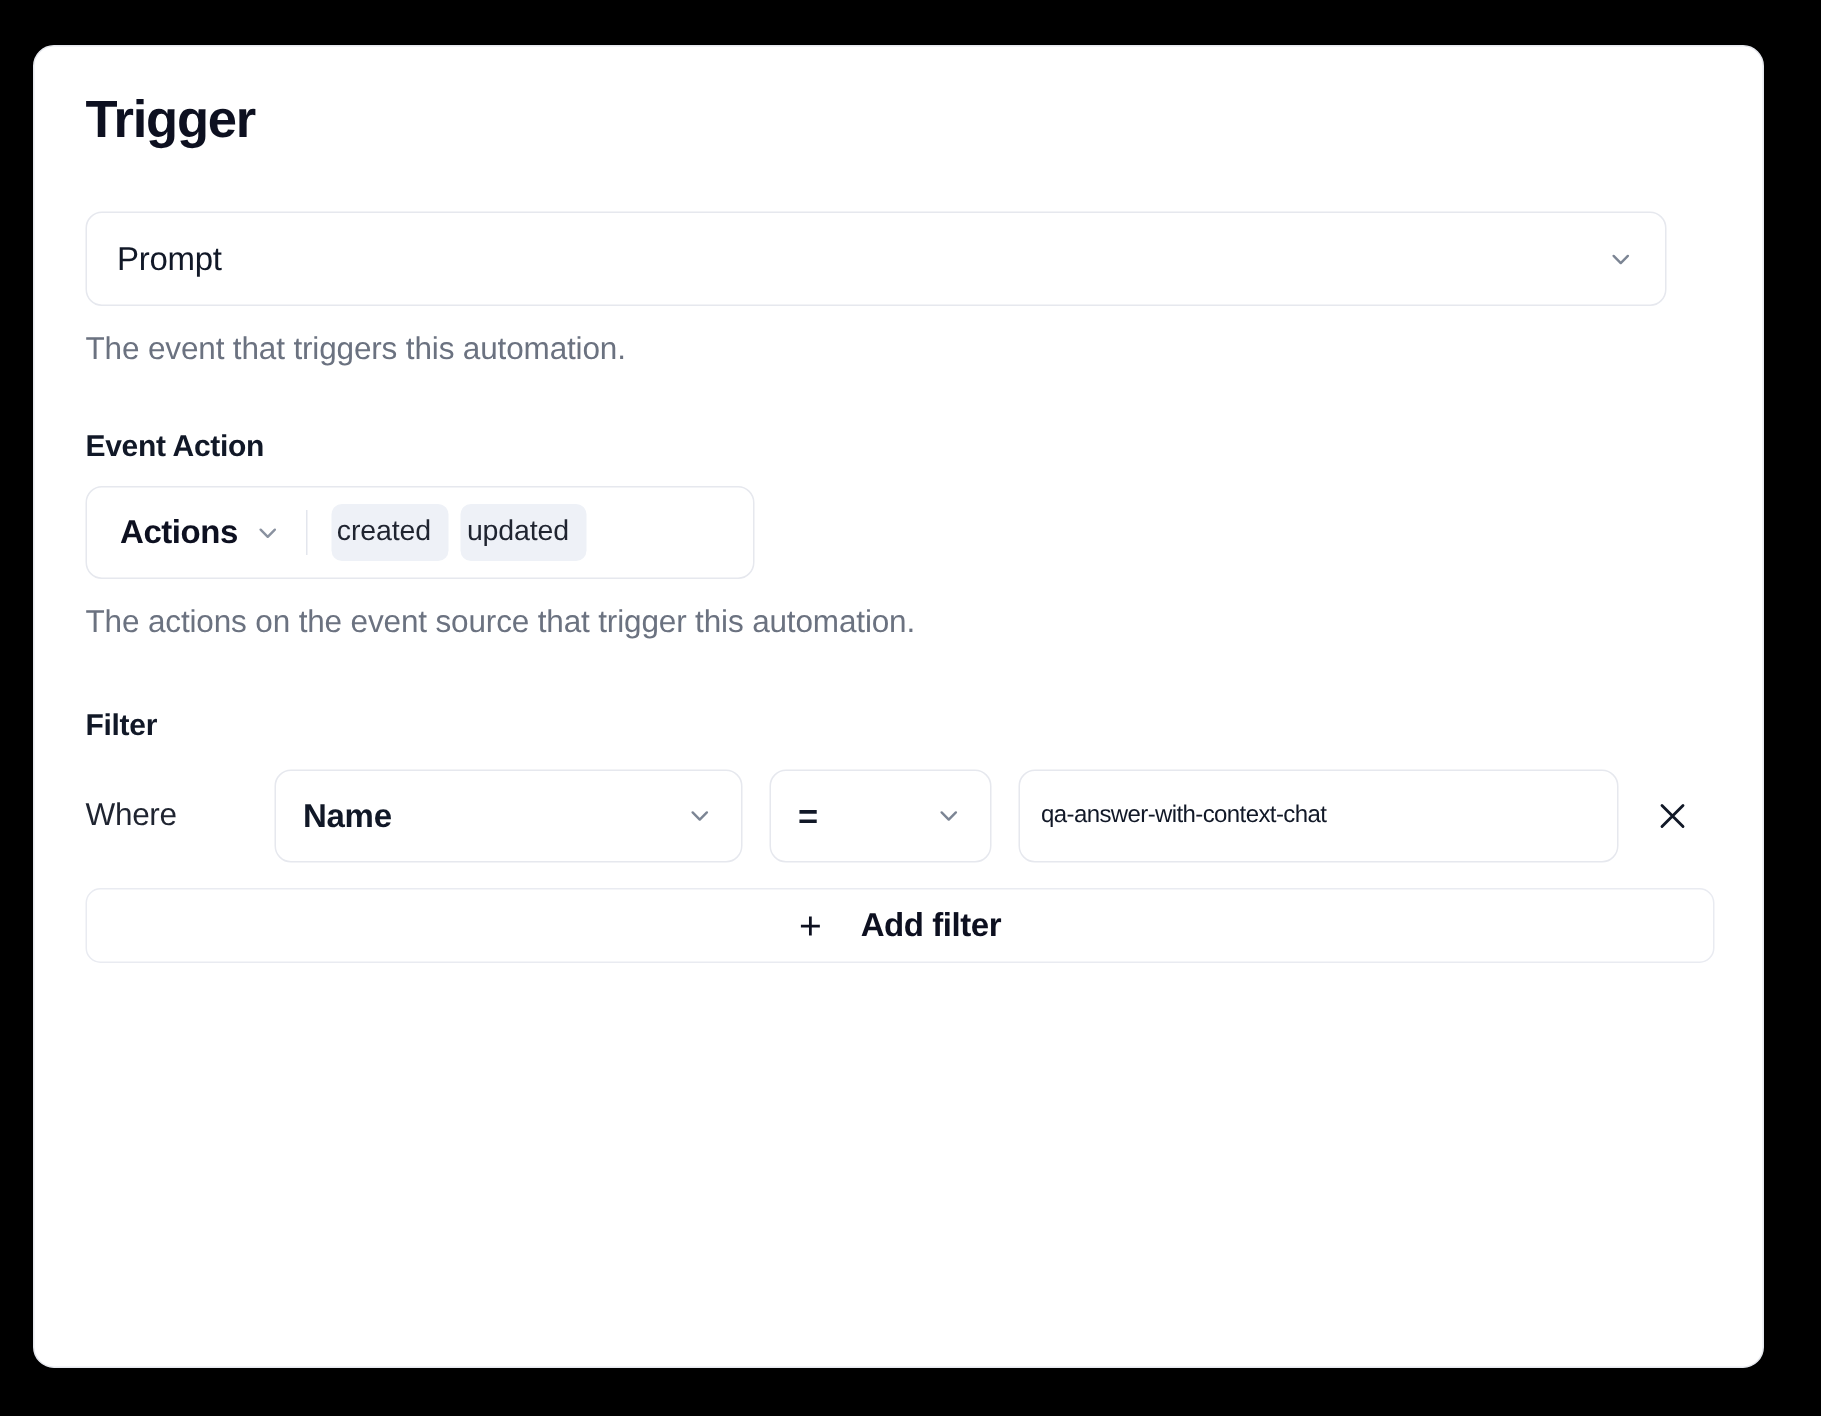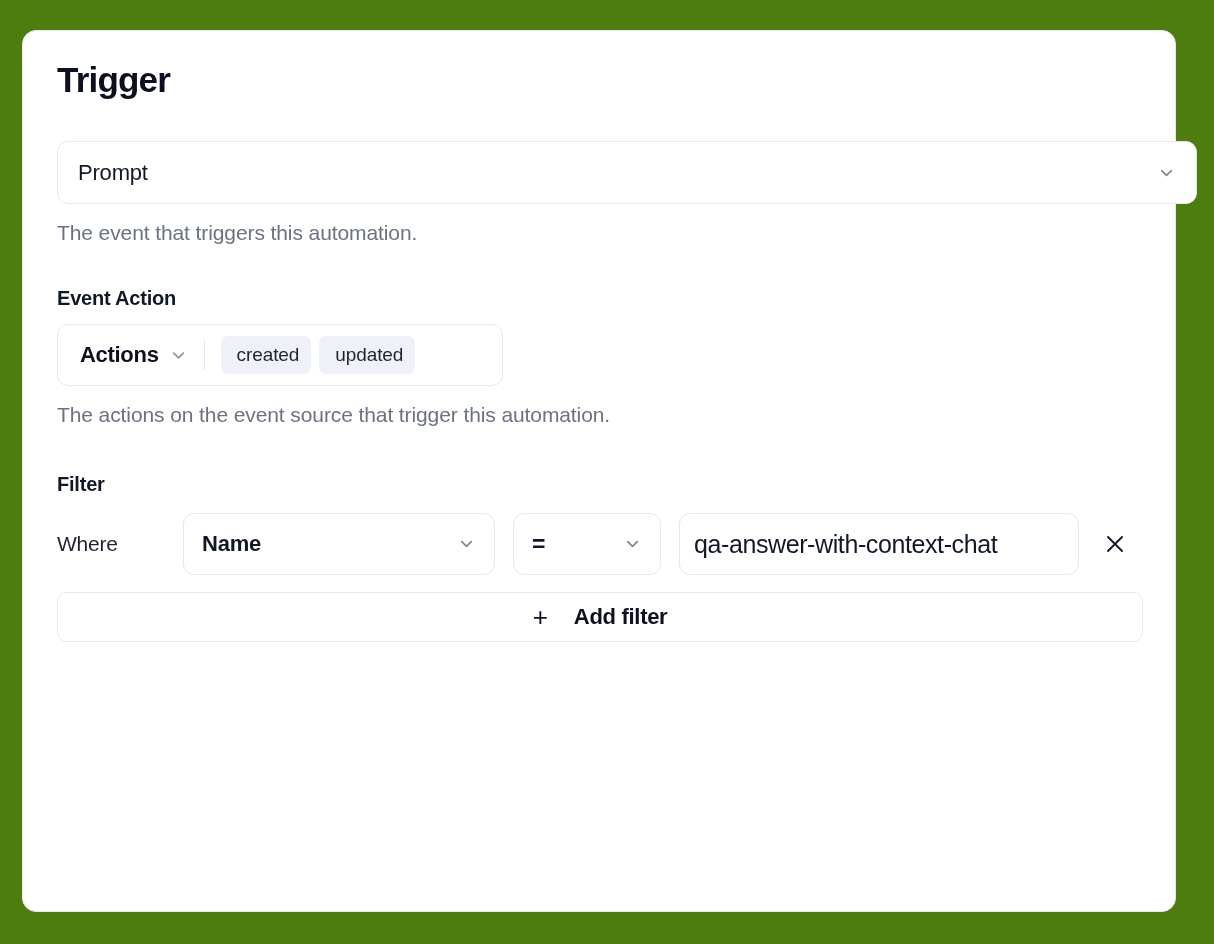--- a/index.html
+++ b/index.html
@@ -10,21 +10,21 @@
     height: 944px;
     overflow: hidden;
     font-family: "Liberation Sans", sans-serif;
     -webkit-font-smoothing: antialiased;
   }
 
   .page {
     position: relative;
     width: 1214px;
     height: 944px;
-    background: #4d7c0f;
+    background: #000000;
   }
 
   
   .card {
     position: absolute;
     left: 22px;
     top: 30px;
     width: 1154px;
     height: 882px;
     box-sizing: border-box;
@@ -75,21 +75,21 @@
     line-height: 26px;
     color: #6b7280;
     font-weight: 400;
     letter-spacing: -0.1px;
   }
 
   
   .select-full {
     margin-top: 14px;
     position: relative;
-    width: 1140px;
+    width: 1054px;
     height: 63px;
     box-sizing: border-box;
     background: #ffffff;
     border: 1px solid #e6e8ee;
     border-radius: 11px;
     display: flex;
     align-items: center;
     padding: 0 20px;
     cursor: pointer;
   }
@@ -159,21 +159,21 @@
     align-items: center;
     gap: 8px;
   }
 
   .chip {
     background: #eef1f7;
     color: #1f2430;
     font-size: 19px;
     line-height: 19px;
     letter-spacing: -0.1px;
-    padding: 9px 12px 10px 16px;
+    padding: 9px 12px 10px 4px;
     border-radius: 7px;
     cursor: pointer;
     white-space: nowrap;
   }
 
   
   .filter-row {
     margin-top: 16px;
     display: flex;
     align-items: center;
@@ -226,21 +226,21 @@
   .value-input {
     box-sizing: border-box;
     width: 400px;
     height: 62px;
     margin-left: 18px;
     background: #ffffff;
     border: 1px solid #e6e8ee;
     border-radius: 11px;
     padding: 0 14px;
     font-family: "Liberation Sans", sans-serif;
-    font-size: 25px;
+    font-size: 16px;
     color: #111827;
     letter-spacing: -0.4px;
     outline: none;
     flex: none;
   }
   .value-input::placeholder { color: #9aa1ae; }
 
   .remove-btn {
     width: 40px;
     height: 40px;

